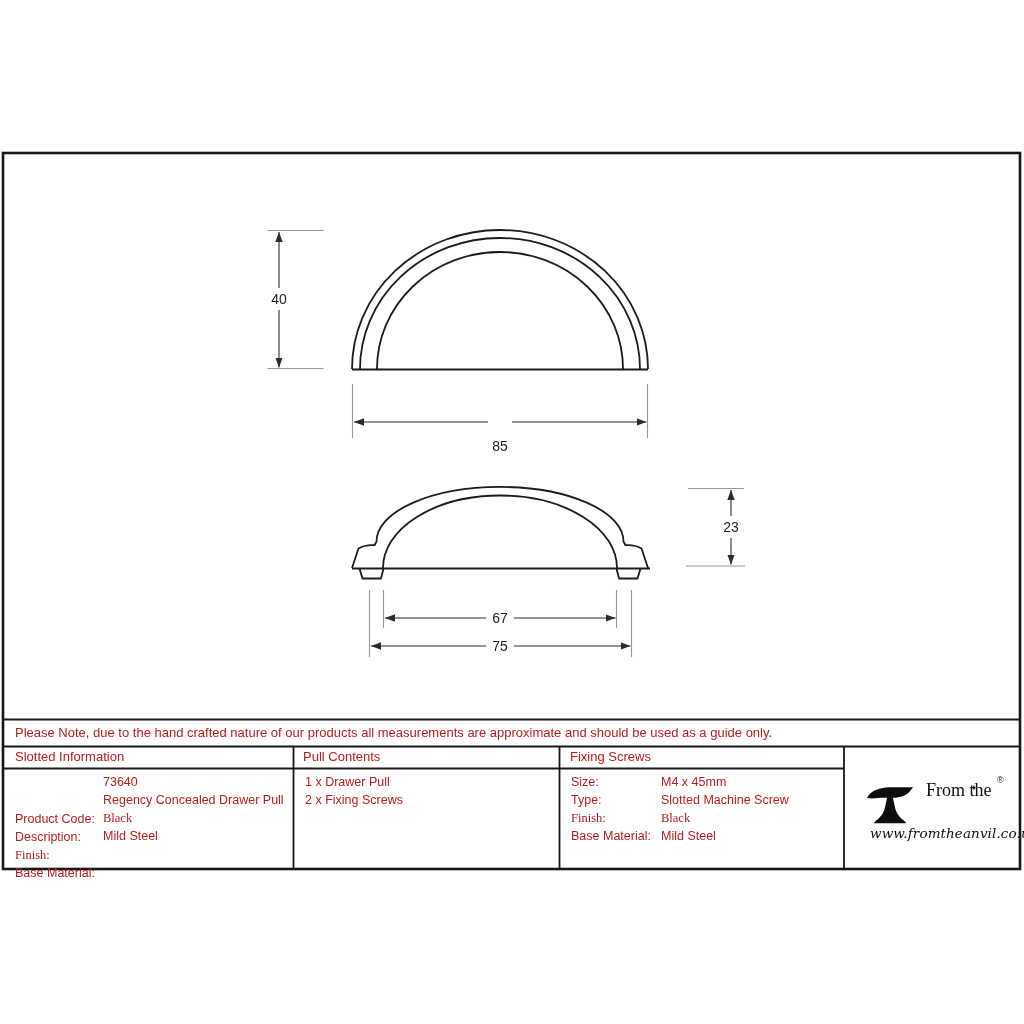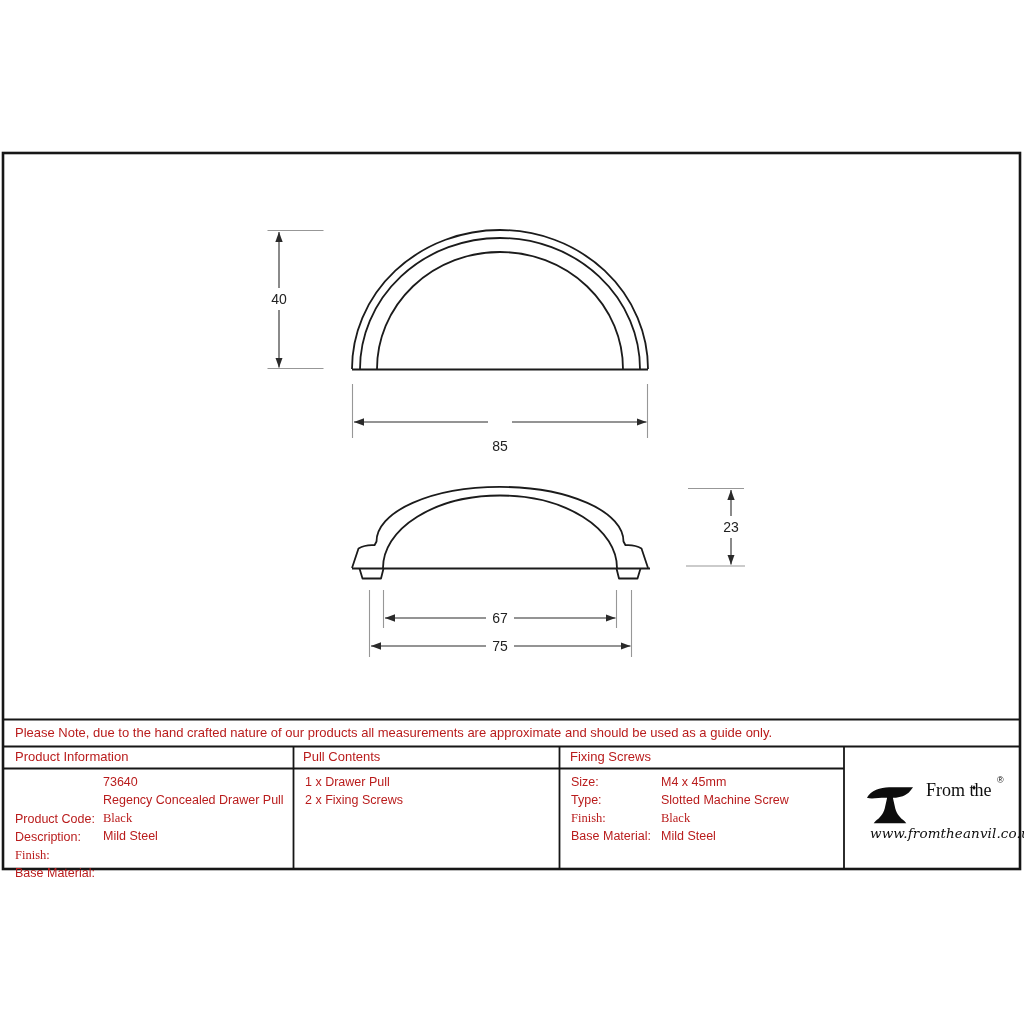--- a/index.html
+++ b/index.html
@@ -86,21 +86,21 @@
 </svg>
 
 <div class="dim-label" style="left:279px;top:299px;">40</div>
 <div class="dim-label" style="left:500px;top:446px;text-align:center;">85</div>
 <div class="dim-label" style="left:731px;top:527px;">23</div>
 <div class="dim-label" style="left:500px;top:618px;">67</div>
 <div class="dim-label" style="left:500px;top:646px;">75</div>
 
 <div class="txt note-text">Please Note, due to the hand crafted nature of our products all measurements are approximate and should be used as a guide only.</div>
 
-<div class="txt th" style="left:15px;">Product Information</div>
+<div class="txt th" style="left:15px;">Slotted Information</div>
 <div class="txt th" style="left:303px;">Pull Contents</div>
 <div class="txt th" style="left:570px;">Fixing Screws</div>
 
 <div class="txt cell lab1 r0">Product Code:</div>
 <div class="txt cell val1 r0">73640</div>
 <div class="txt cell lab1 r1">Description:</div>
 <div class="txt cell val1 r1">Regency Concealed Drawer Pull</div>
 <div class="txt cell lab1 r2">Finish:</div>
 <div class="txt cell val1 r2">Black</div>
 <div class="txt cell lab1 r3">Base Material:</div>

